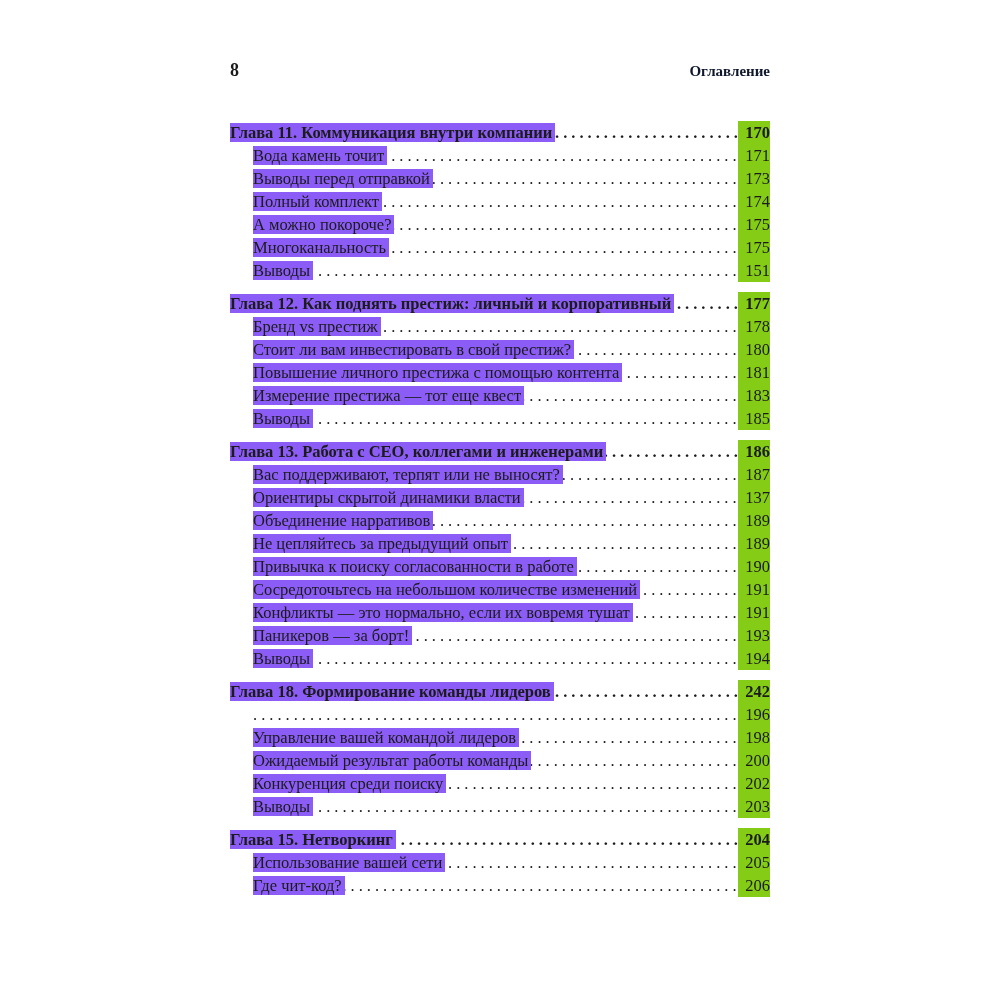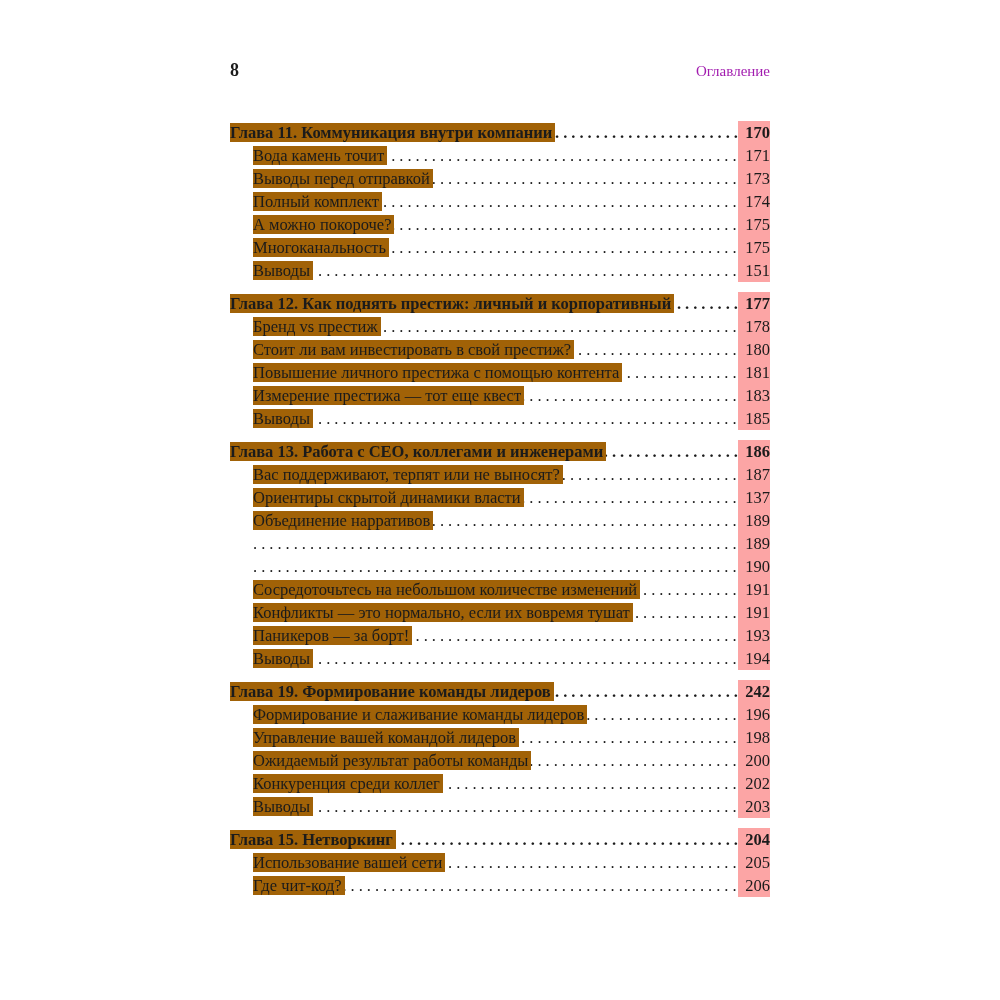--- a/index.html
+++ b/index.html
@@ -21,21 +21,22 @@
     justify-content: space-between;
     align-items: baseline;
     margin-bottom: 40px;
   }
   .folio {
     font-weight: bold;
     font-size: 18px;
   }
   .running {
     font-size: 15px;
-    color: #a21caf;
+    color: #0f172a;
+    font-weight: bold;
   }
   .chapter-block { margin-top: 10px; }
   .chapter-block:first-child { margin-top: 0; }
   .toc-row {
     position: relative;
     font-size: 16.5px;
     line-height: 23px;
     height: 23px;
     overflow: hidden;
     white-space: nowrap;
@@ -46,28 +47,28 @@
     left: 0;
     right: 0;
     top: 0;
     overflow: hidden;
     white-space: nowrap;
     letter-spacing: 4px;
     color: #1b1b1b;
   }
   .t {
     position: relative;
-    background: #a16207;
+    background: #8b5cf6;
     padding-right: 3px;
   }
   .p {
     position: absolute;
     right: 0;
     top: 0;
-    background: #fca5a5;
+    background: #84cc16;
     padding-left: 7px;
   }
   .entries { margin-left: 23px; }
 </style>
 </head>
 <body>
 
 <div class="page">
   <div class="header">
     <span class="folio">8</span>
@@ -178,25 +179,27 @@
   </div>
 
   <div class="toc-row entry">
     <span class="dots">................................................................................................................................................................</span>
     <span class="t">Объединение нарративов</span>
     <span class="p">189</span>
   </div>
 
   <div class="toc-row entry">
     <span class="dots">................................................................................................................................................................</span>
+    <span class="t">Не цепляйтесь за предыдущий опыт</span>
     <span class="p">189</span>
   </div>
 
   <div class="toc-row entry">
     <span class="dots">................................................................................................................................................................</span>
+    <span class="t">Привычка к поиску согласованности в работе</span>
     <span class="p">190</span>
   </div>
 
   <div class="toc-row entry">
     <span class="dots">................................................................................................................................................................</span>
     <span class="t">Сосредоточьтесь на небольшом количестве изменений</span>
     <span class="p">191</span>
   </div>
 
   <div class="toc-row entry">
@@ -215,45 +218,44 @@
     <span class="dots">................................................................................................................................................................</span>
     <span class="t">Выводы</span>
     <span class="p">194</span>
   </div>
 </div>
   </div>
 
   <div class="chapter-block">
     <div class="toc-row chapter">
       <span class="dots">................................................................................................................................................................</span>
-      <span class="t">Глава 19. Формирование команды лидеров</span>
+      <span class="t">Глава 18. Формирование команды лидеров</span>
       <span class="p">242</span>
     </div>
     <div class="entries">
   <div class="toc-row entry">
     <span class="dots">................................................................................................................................................................</span>
-    <span class="t">Формирование и слаживание команды лидеров</span>
     <span class="p">196</span>
   </div>
 
   <div class="toc-row entry">
     <span class="dots">................................................................................................................................................................</span>
     <span class="t">Управление вашей командой лидеров</span>
     <span class="p">198</span>
   </div>
 
   <div class="toc-row entry">
     <span class="dots">................................................................................................................................................................</span>
     <span class="t">Ожидаемый результат работы команды</span>
     <span class="p">200</span>
   </div>
 
   <div class="toc-row entry">
     <span class="dots">................................................................................................................................................................</span>
-    <span class="t">Конкуренция среди коллег</span>
+    <span class="t">Конкуренция среди поиску</span>
     <span class="p">202</span>
   </div>
 
   <div class="toc-row entry">
     <span class="dots">................................................................................................................................................................</span>
     <span class="t">Выводы</span>
     <span class="p">203</span>
   </div>
 </div>
   </div>

